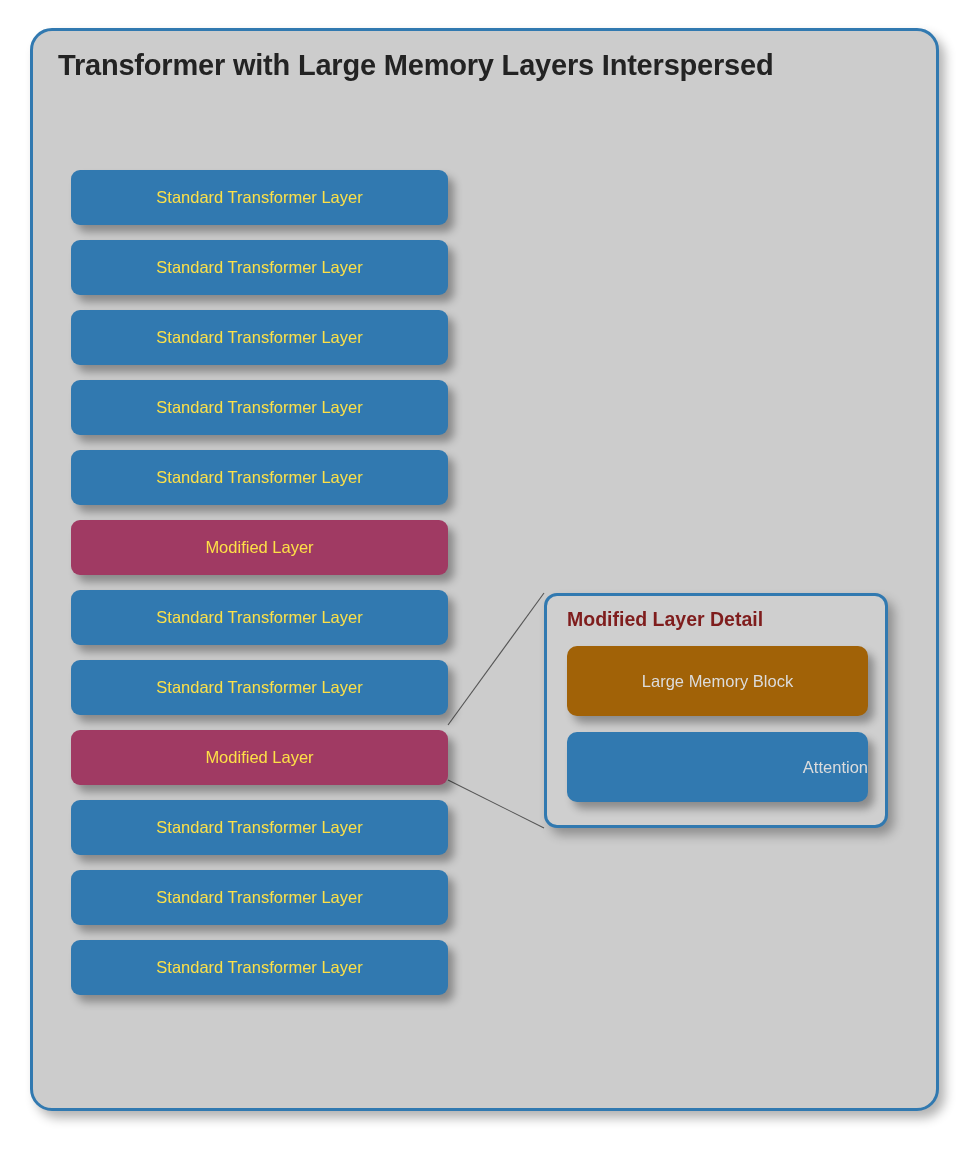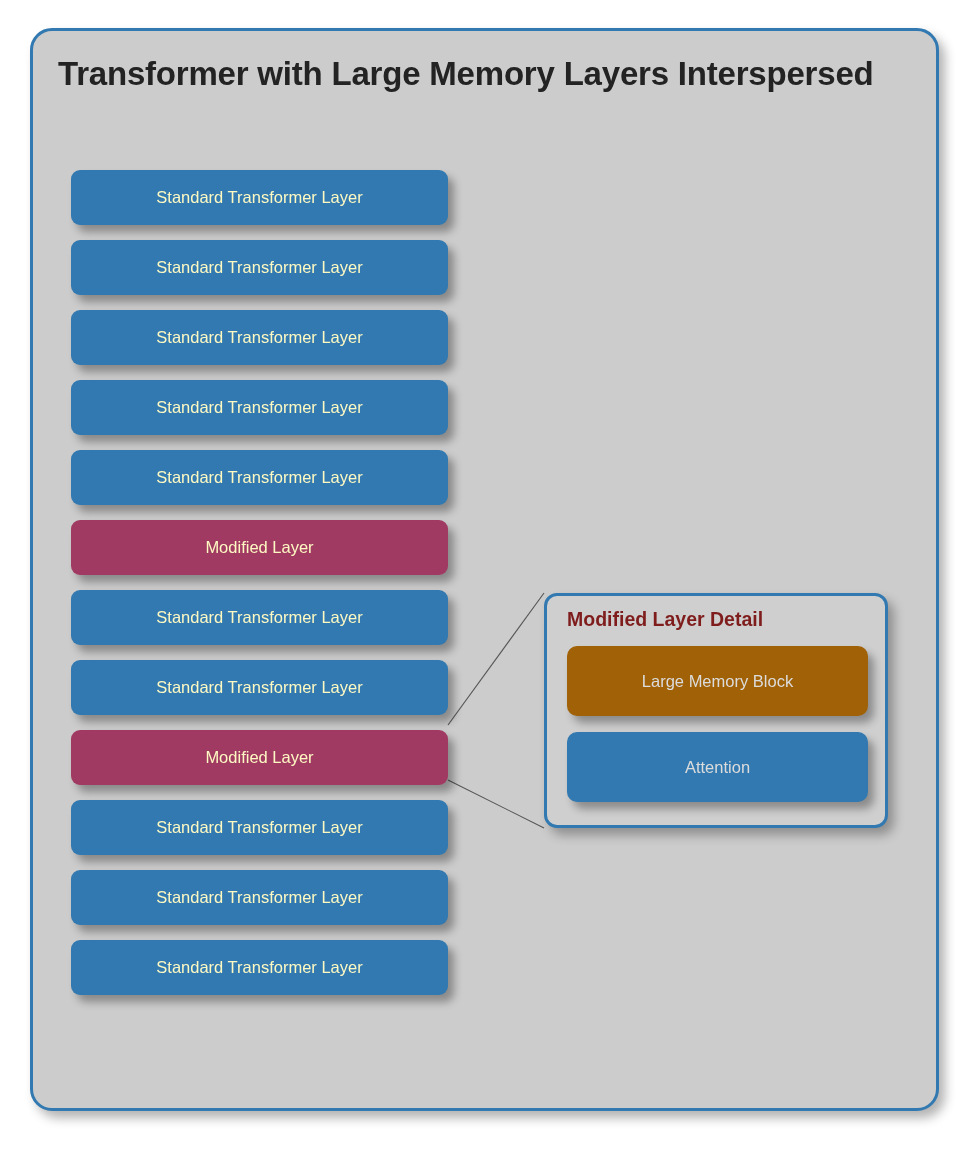--- a/index.html
+++ b/index.html
@@ -28,22 +28,22 @@
     background: #cccccc;
     border: 3px solid #3179b0;
     border-radius: 22px;
     box-shadow: 6px 7px 11px rgba(0, 0, 0, 0.30);
   }
 
   
   #diagram-title {
     position: absolute;
     left: 25px;
-    top: 24px;
-    font-size: 33px;
+    top: 18px;
+    font-size: 29px;
     font-weight: bold;
     color: #232323;
     letter-spacing: -0.2px;
     white-space: nowrap;
   }
 
   
   #layer-stack {
     position: absolute;
     left: 38px;
@@ -60,21 +60,21 @@
     align-items: center;
     justify-content: center;
     box-shadow: 6px 7px 9px rgba(0, 0, 0, 0.33);
     box-sizing: border-box;
   }
   .layer-box:last-child { margin-bottom: 0; }
   .layer-box.standard { background: #3179b0; }
   .layer-box.modified { background: #a03a63; }
   .layer-label {
     font-size: 16.5px;
-    color: #fef9c3;
+    color: #fde047;
     line-height: 1;
     pointer-events: none;
   }
 
   
   #connectors {
     position: absolute;
     left: 0;
     top: 0;
     width: 909px;
@@ -121,21 +121,21 @@
     width: 301px;
     height: 70px;
     margin-bottom: 16px;
     border-radius: 10px;
     display: flex;
     align-items: center;
     justify-content: center;
     box-shadow: 6px 7px 9px rgba(0, 0, 0, 0.33);
     box-sizing: border-box;
   }
-  .detail-box:last-child { margin-bottom: 10px; }
+  .detail-box:last-child { margin-bottom: 10px; justify-content: flex-end; }
   .detail-box.standard { background: #3179b0; }
   .detail-box.modified { background: #a16207; }
   .detail-box-label {
     font-size: 16.5px;
     color: #dcdcdc;
     line-height: 1;
     pointer-events: none;
   }
 </style>
 </head>

